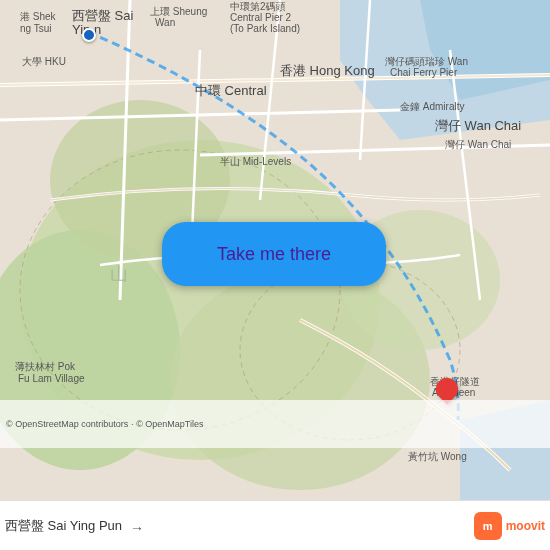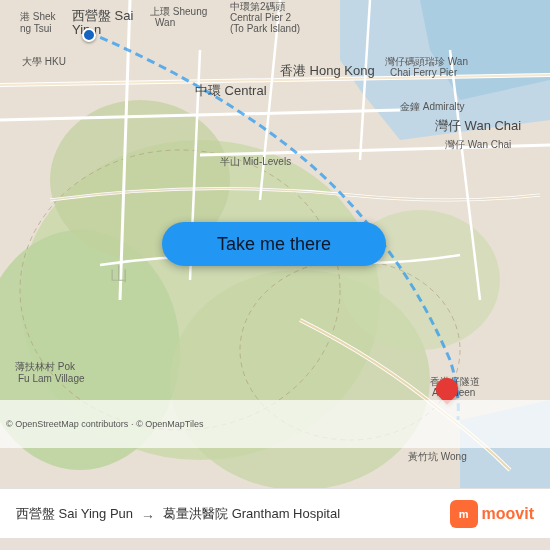--- a/index.html
+++ b/index.html
@@ -27,23 +27,23 @@
       position: absolute;
       top: 0; left: 0;
     }
 
     
     #cta-button {
       position: absolute;
       top: 222px;
       left: 162px;
       width: 224px;
-      height: 44px;
+      height: 64px;
       background: #2196F3;
-      color: #0f172a;
+      color: #4c1d95;
       border: none;
       border-radius: 24px;
       font-size: 18px;
       font-weight: 500;
       cursor: pointer;
       display: flex;
       align-items: center;
       justify-content: center;
       box-shadow: 0 2px 8px rgba(0,0,0,0.3);
       z-index: 10;
@@ -83,23 +83,23 @@
     }
 
     
     #bottom-bar {
       width: 550px;
       height: 50px;
       background: white;
       display: flex;
       align-items: center;
       justify-content: space-between;
-      padding: 0 16px;
-      position: absolute;
-      bottom: 12px;
+      padding: 0 5px;
+      position: absolute;
+      bottom: 0;
       left: 0;
       z-index: 20;
       border-top: 1px solid #e0e0e0;
     }
 
     .route-info {
       display: flex;
       align-items: center;
       gap: 8px;
       flex: 1;
@@ -140,21 +140,21 @@
       border-radius: 6px;
       display: flex;
       align-items: center;
       justify-content: center;
       color: white;
       font-size: 11px;
       font-weight: bold;
     }
 
     .moovit-text {
-      font-size: 16px;
+      font-size: 12px;
       color: #FF6B35;
       font-weight: bold;
     }
 
     
     .attribution {
       position: absolute;
       bottom: 52px;
       left: 0;
       right: 0;
@@ -270,19 +270,18 @@
     <div class="pin-head"></div>
   </div>
 
   <div class="attribution">© OpenStreetMap contributors · © OpenMapTiles</div>
 </div>
 
 <div id="bottom-bar">
   <div class="route-info">
     <span class="route-from">西營盤 Sai Ying Pun</span>
     <span class="arrow-icon">→</span>
-    <span class="route-to">葛量洪醫院 Grantham Hospital</span>
   </div>
   <div class="moovit-logo">
     <div class="moovit-icon">m</div>
     <span class="moovit-text">moovit</span>
   </div>
 </div>
 
 </body></html>

